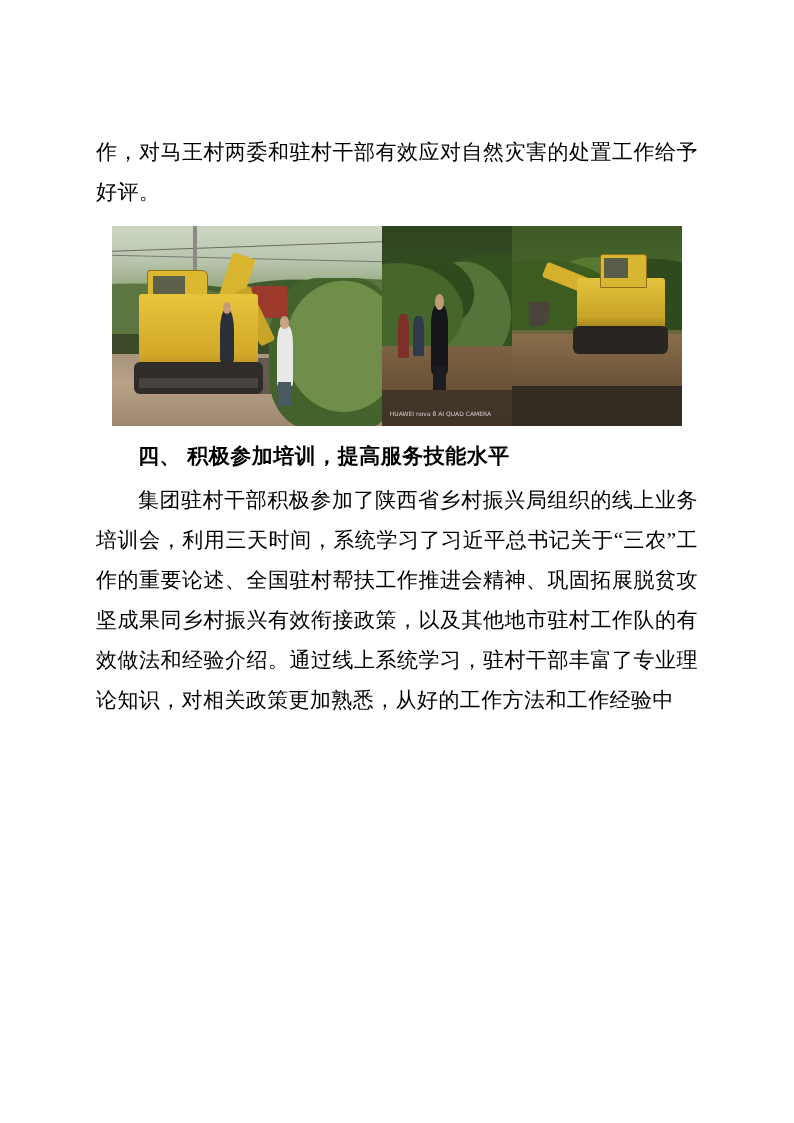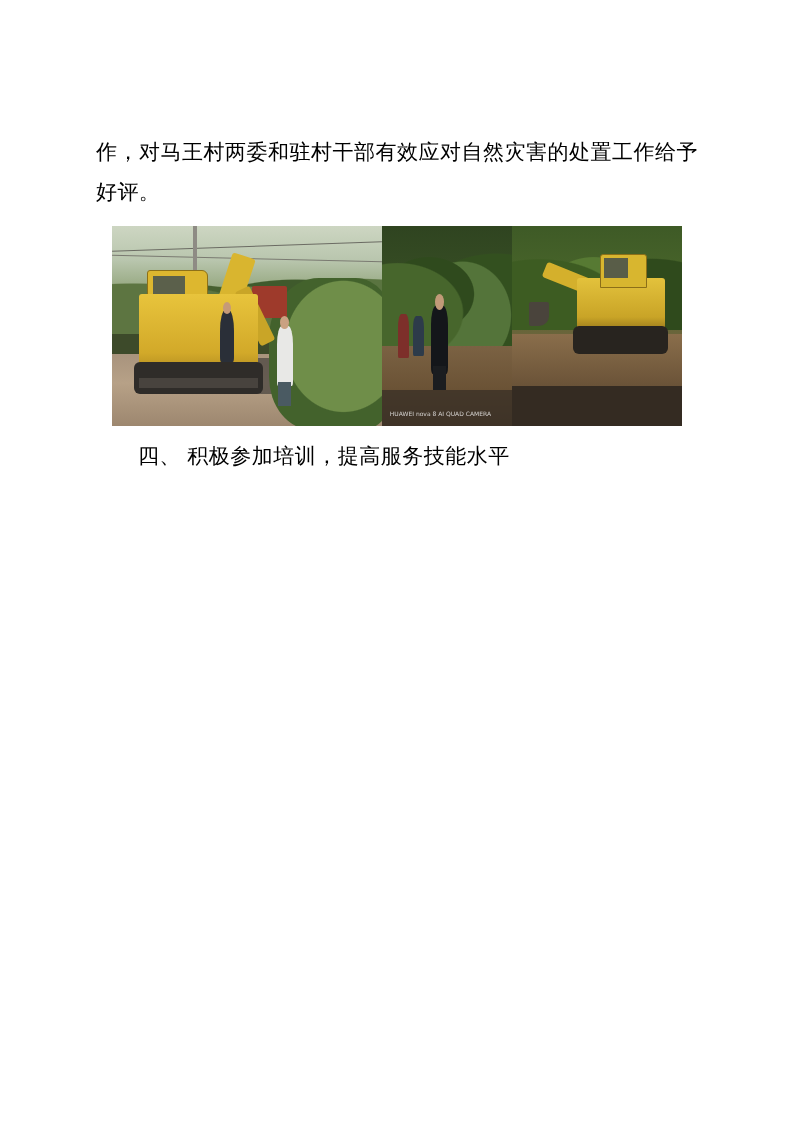--- a/index.html
+++ b/index.html
@@ -30,21 +30,21 @@
     text-align: justify;
     text-justify: inter-ideograph;
     margin: 0 0 0 0;
     word-break: break-all;
   }
   .indent {
     text-indent: 2em;
   }
   .heading {
     font-family: "Liberation Sans", "DejaVu Sans", sans-serif;
-    font-weight: normal;
+    font-weight: bold;
     font-size: 21px;
     line-height: 40px;
     text-indent: 2em;
     margin: 10px 0 4px 0;
     letter-spacing: 0.5px;
   }
   
   .figure {
     margin: 14px 0 10px 0;
     width: 100%;
@@ -315,14 +315,15 @@
         <div class="p3-exc-cab"></div>
         <div class="p3-exc-glass"></div>
         <div class="p3-track"></div>
       </div>
 
     </div>
   </div>
 
   <h2 class="heading">四、 积极参加培训，提高服务技能水平</h2>
 
+  <p class="para indent">集团驻村干部积极参加了陕西省乡村振兴局组织的线上业务培训会，利用三天时间，系统学习了习近平总书记关于“三农”工作的重要论述、全国驻村帮扶工作推进会精神、巩固拓展脱贫攻坚成果同乡村振兴有效衔接政策，以及其他地市驻村工作队的有效做法和经验介绍。通过线上系统学习，驻村干部丰富了专业理论知识，对相关政策更加熟悉，从好的工作方法和工作经验中</p>
 
 </div>
 
 </body></html>

